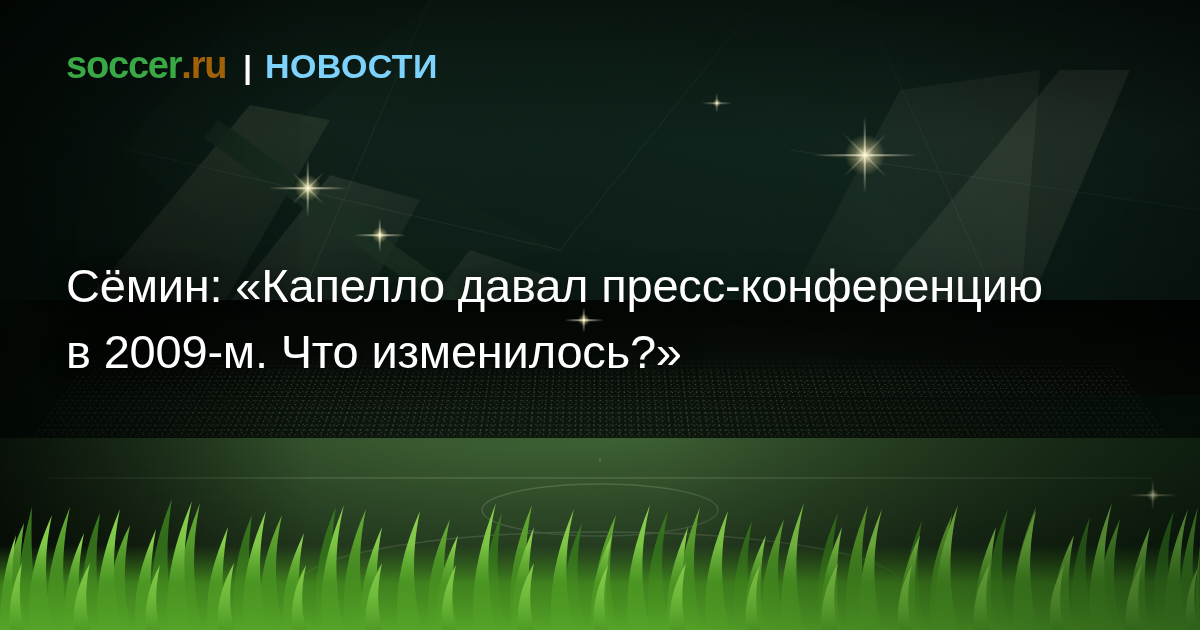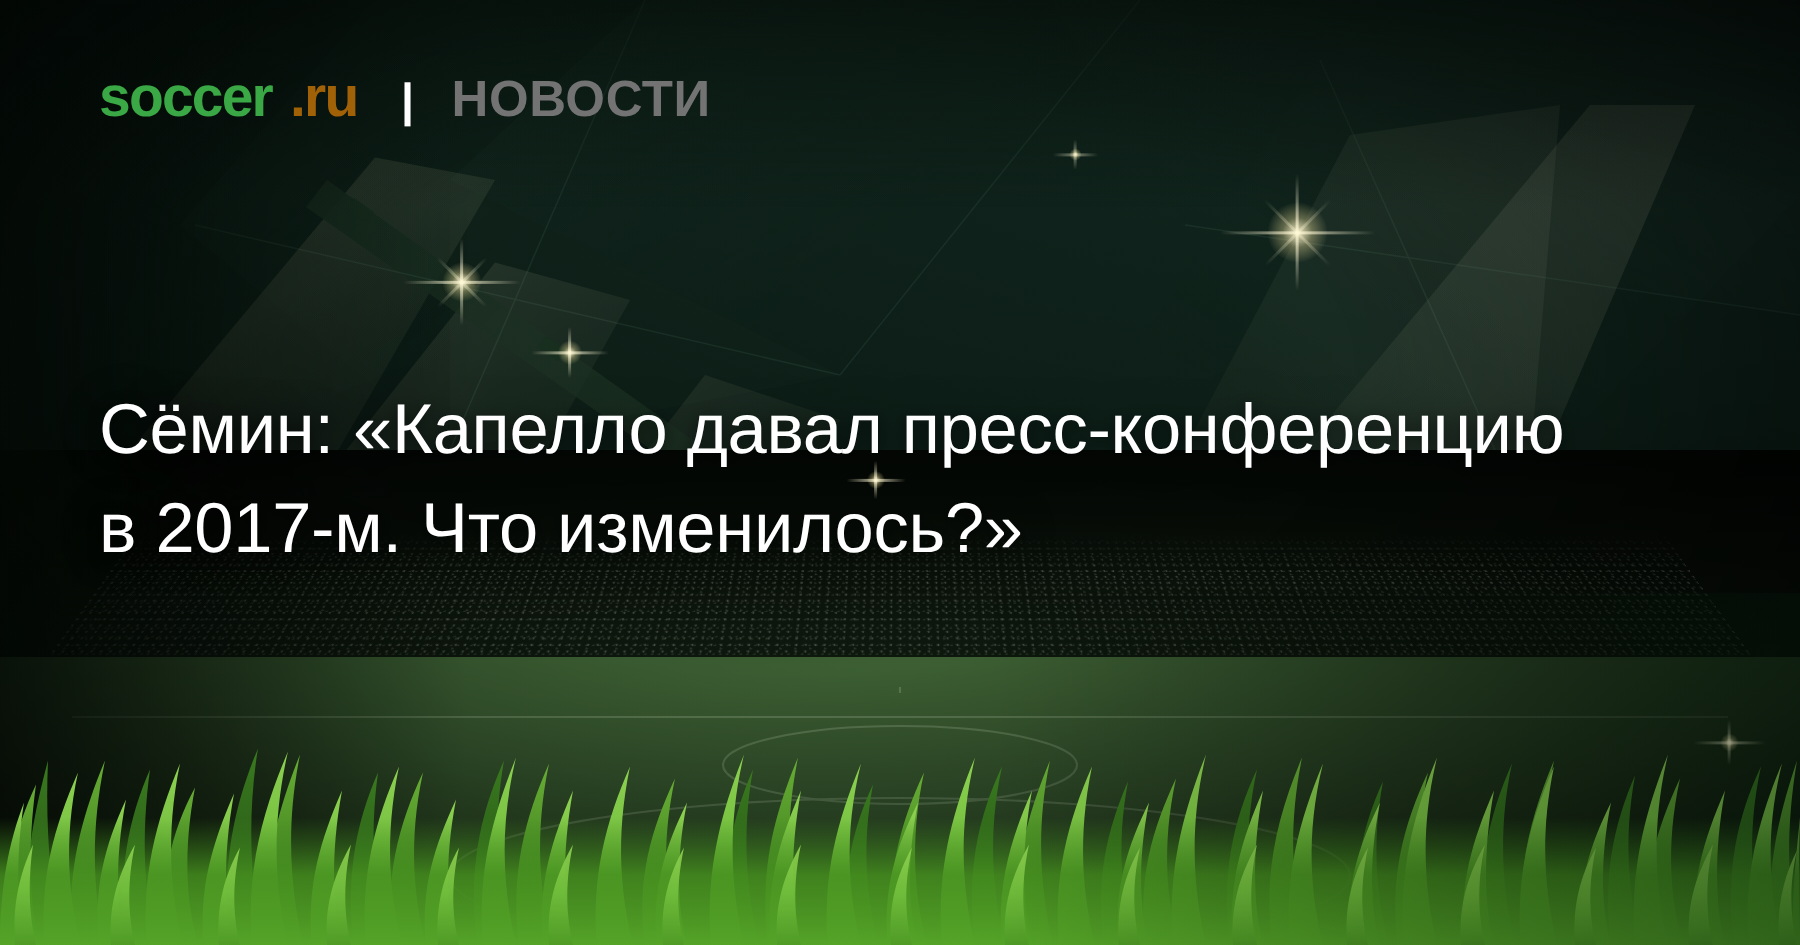--- a/index.html
+++ b/index.html
@@ -112,38 +112,38 @@
     left: 0; right: 0; bottom: 0; height: 235px;
   }
   .grass svg { width: 100%; height: 100%; display: block; }
 
   
   .logo-row {
     position: absolute;
     left: 66px; top: 44px;
     display: flex;
     align-items: baseline;
-    gap: 12px;
+    gap: 0;
     white-space: nowrap;
   }
   .logo-main {
     font-size: 38px;
     font-weight: bold;
     letter-spacing: -1.2px;
   }
   .logo-soccer { color: #39a845; }
   .logo-ru { color: #a16207; }
   .logo-sep {
     color: #ffffff;
     font-size: 31px;
     font-weight: bold;
     margin: 0 13px 0 17px;
   }
   .logo-section {
-    color: #737373;
+    color: #7dd3fc;
     font-size: 34px;
     font-weight: bold;
     letter-spacing: .4px;
   }
 
   .headline {
     position: absolute;
     left: 66px; top: 222px;
     width: 1010px;
     color: #ffffff;
@@ -405,15 +405,15 @@
     </svg>
   </div>
 
   <div class="logo-row">
     <span class="logo-main logo-soccer">soccer</span>
     <span class="logo-main logo-ru">.ru</span>
     <span class="logo-sep">|</span>
     <span class="logo-section">НОВОСТИ</span>
   </div>
 
-  <h1 class="headline">Сёмин: «Капелло давал пресс-конференцию в 2017-м. Что изменилось?»</h1>
+  <h1 class="headline">Сёмин: «Капелло давал пресс-конференцию в 2009-м. Что изменилось?»</h1>
 
 </div>
 
 </body></html>

